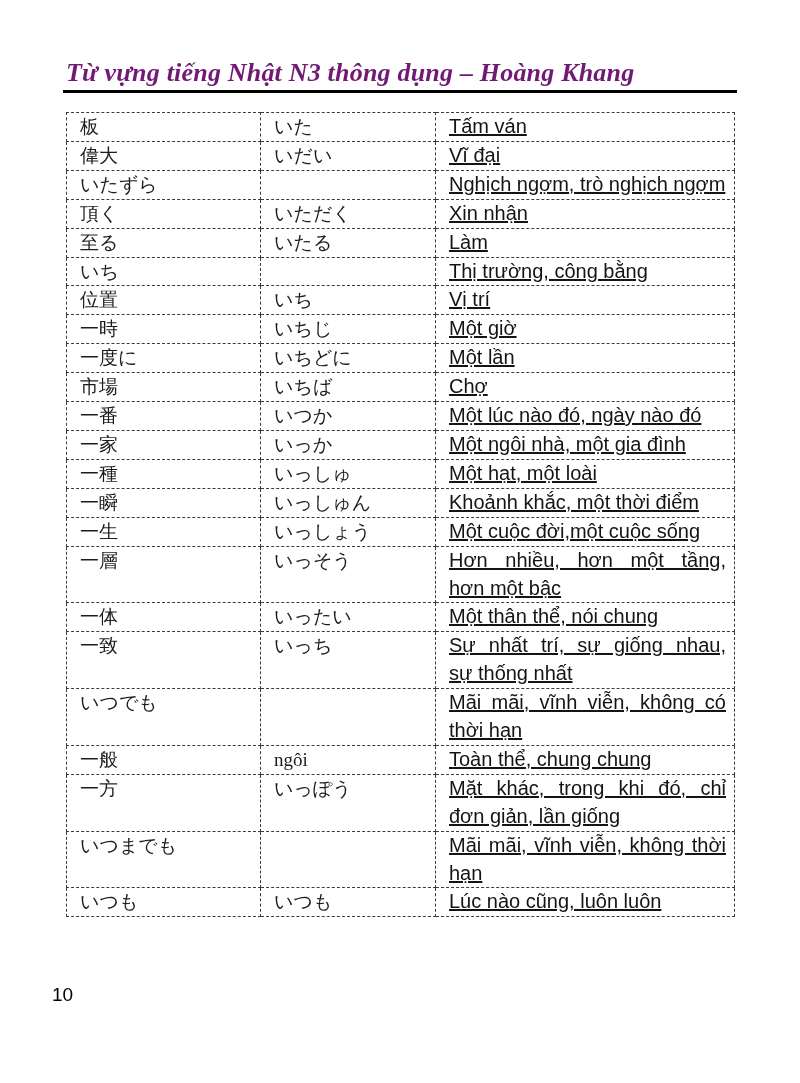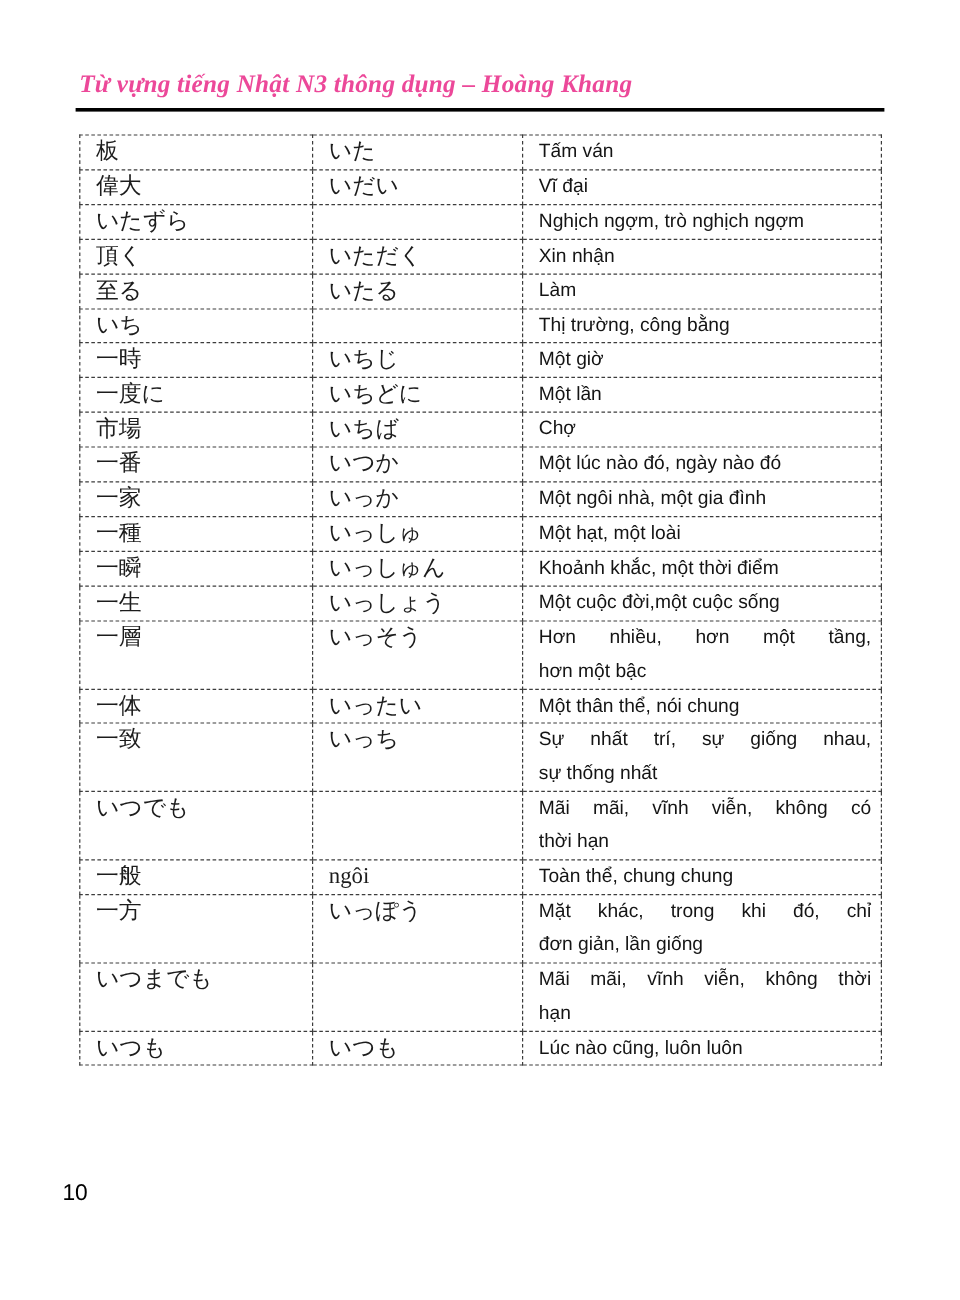--- a/index.html
+++ b/index.html
@@ -3,42 +3,42 @@
 <meta charset="utf-8">
 <style>
   html,body{margin:0;padding:0;}
   body{
     width:800px;height:1083px;background:#ffffff;position:relative;
     font-family:"Liberation Sans",sans-serif;color:#111;overflow:hidden;
   }
   .title{
     position:absolute;left:66px;top:58px;
     font-family:"Liberation Serif","DejaVu Serif",serif;
-    font-style:italic;font-weight:bold;font-size:21px;color:#ec4899;
+    font-style:italic;font-weight:bold;font-size:26px;color:#701a75;
     letter-spacing:.2px;white-space:nowrap;
   }
   .rule{
     position:absolute;left:63px;top:90px;width:674px;height:2.5px;background:#000;
   }
   table.vocab{
     position:absolute;left:66px;top:112px;width:668px;
     border-collapse:collapse;table-layout:fixed;
   }
   table.vocab td{
     border:1px dashed #3c3c3c;
     vertical-align:top;
     padding:0 8px 0 13px;
     overflow:hidden;
   }
   td.jp,td.kana{
     font-family:"Liberation Serif","DejaVu Serif",serif;
     font-size:19px;line-height:27.9px;color:#1c1c1c;white-space:nowrap;
   }
   td.vi{
-    font-size:16px;color:#141414;
+    font-size:20px;color:#141414;text-decoration:underline;
   }
   .vline{line-height:27.9px;}
   .vline.just{text-align:justify;text-align-last:justify;}
   .pagenum{
     position:absolute;left:52px;top:984px;
     font-size:19px;color:#000;
   }
 </style>
 </head>
 <body>
@@ -92,20 +92,27 @@
           </td>
         </tr>
         <tr>
           <td class="jp">いち</td>
           <td class="kana"></td>
           <td class="vi">
             <div class="vline">Thị trường, công bằng</div>
           </td>
         </tr>
         <tr>
+          <td class="jp">位置</td>
+          <td class="kana">いち</td>
+          <td class="vi">
+            <div class="vline">Vị trí</div>
+          </td>
+        </tr>
+        <tr>
           <td class="jp">一時</td>
           <td class="kana">いちじ</td>
           <td class="vi">
             <div class="vline">Một giờ</div>
           </td>
         </tr>
         <tr>
           <td class="jp">一度に</td>
           <td class="kana">いちどに</td>
           <td class="vi">

